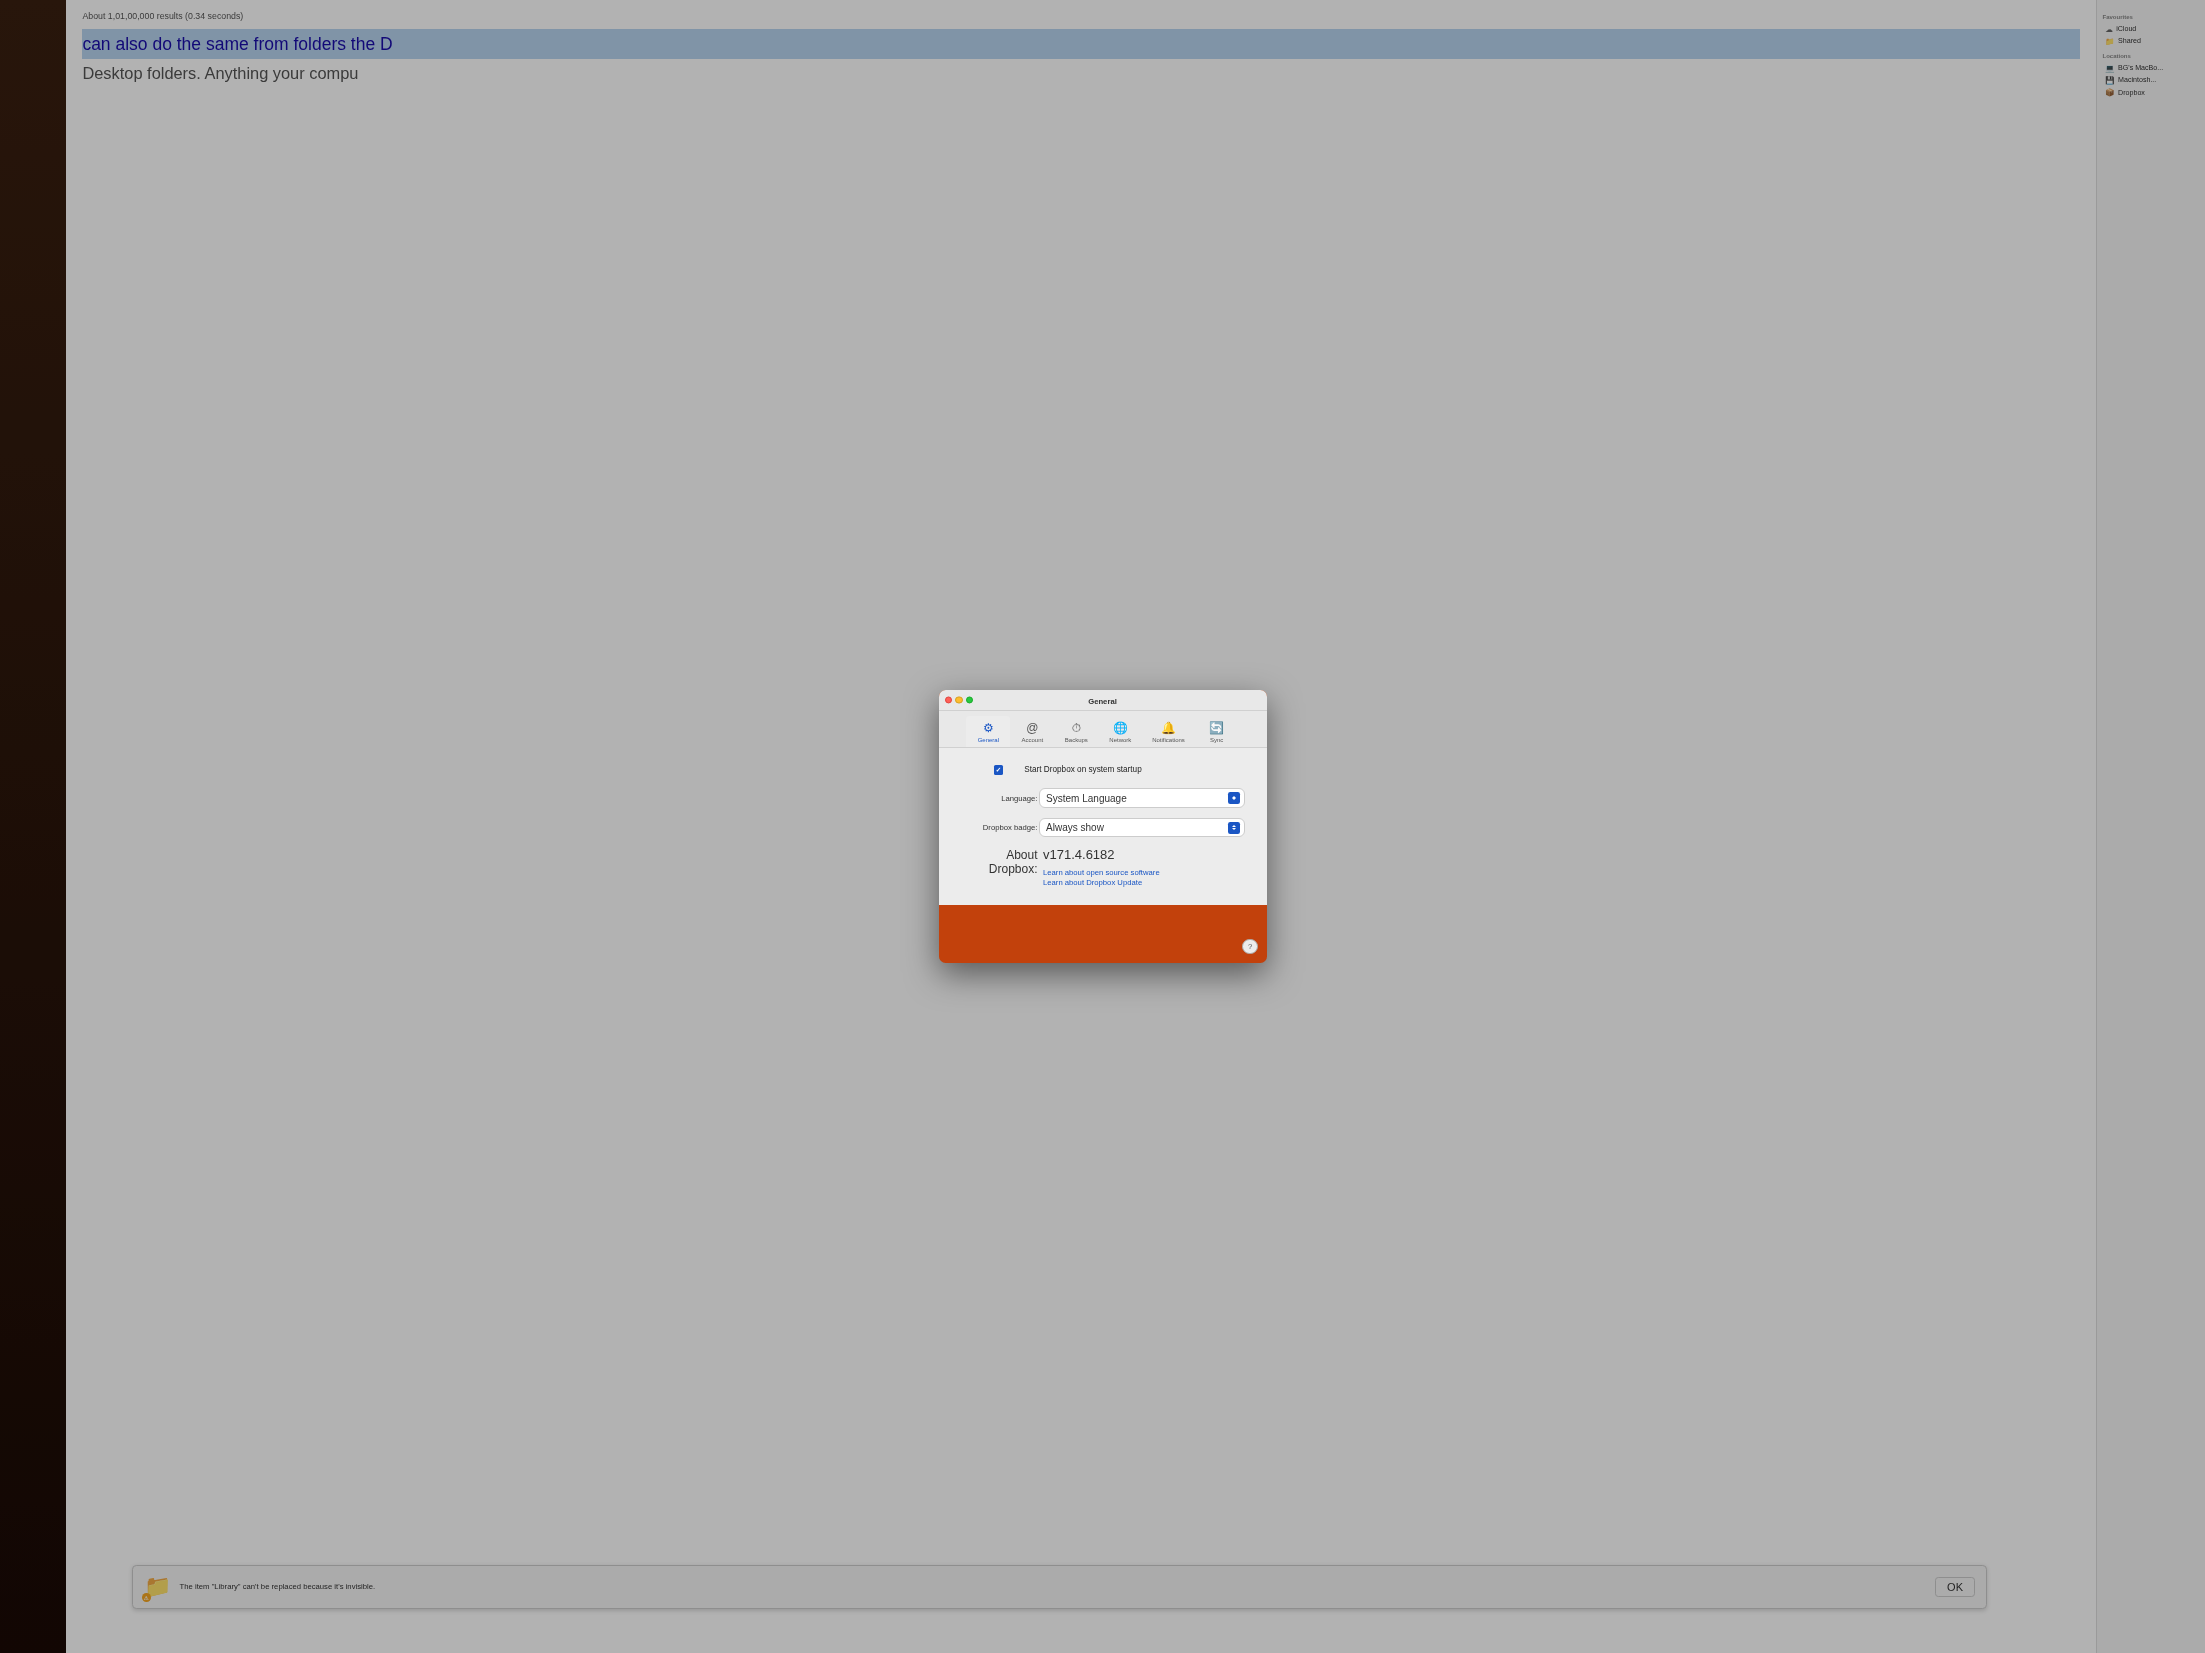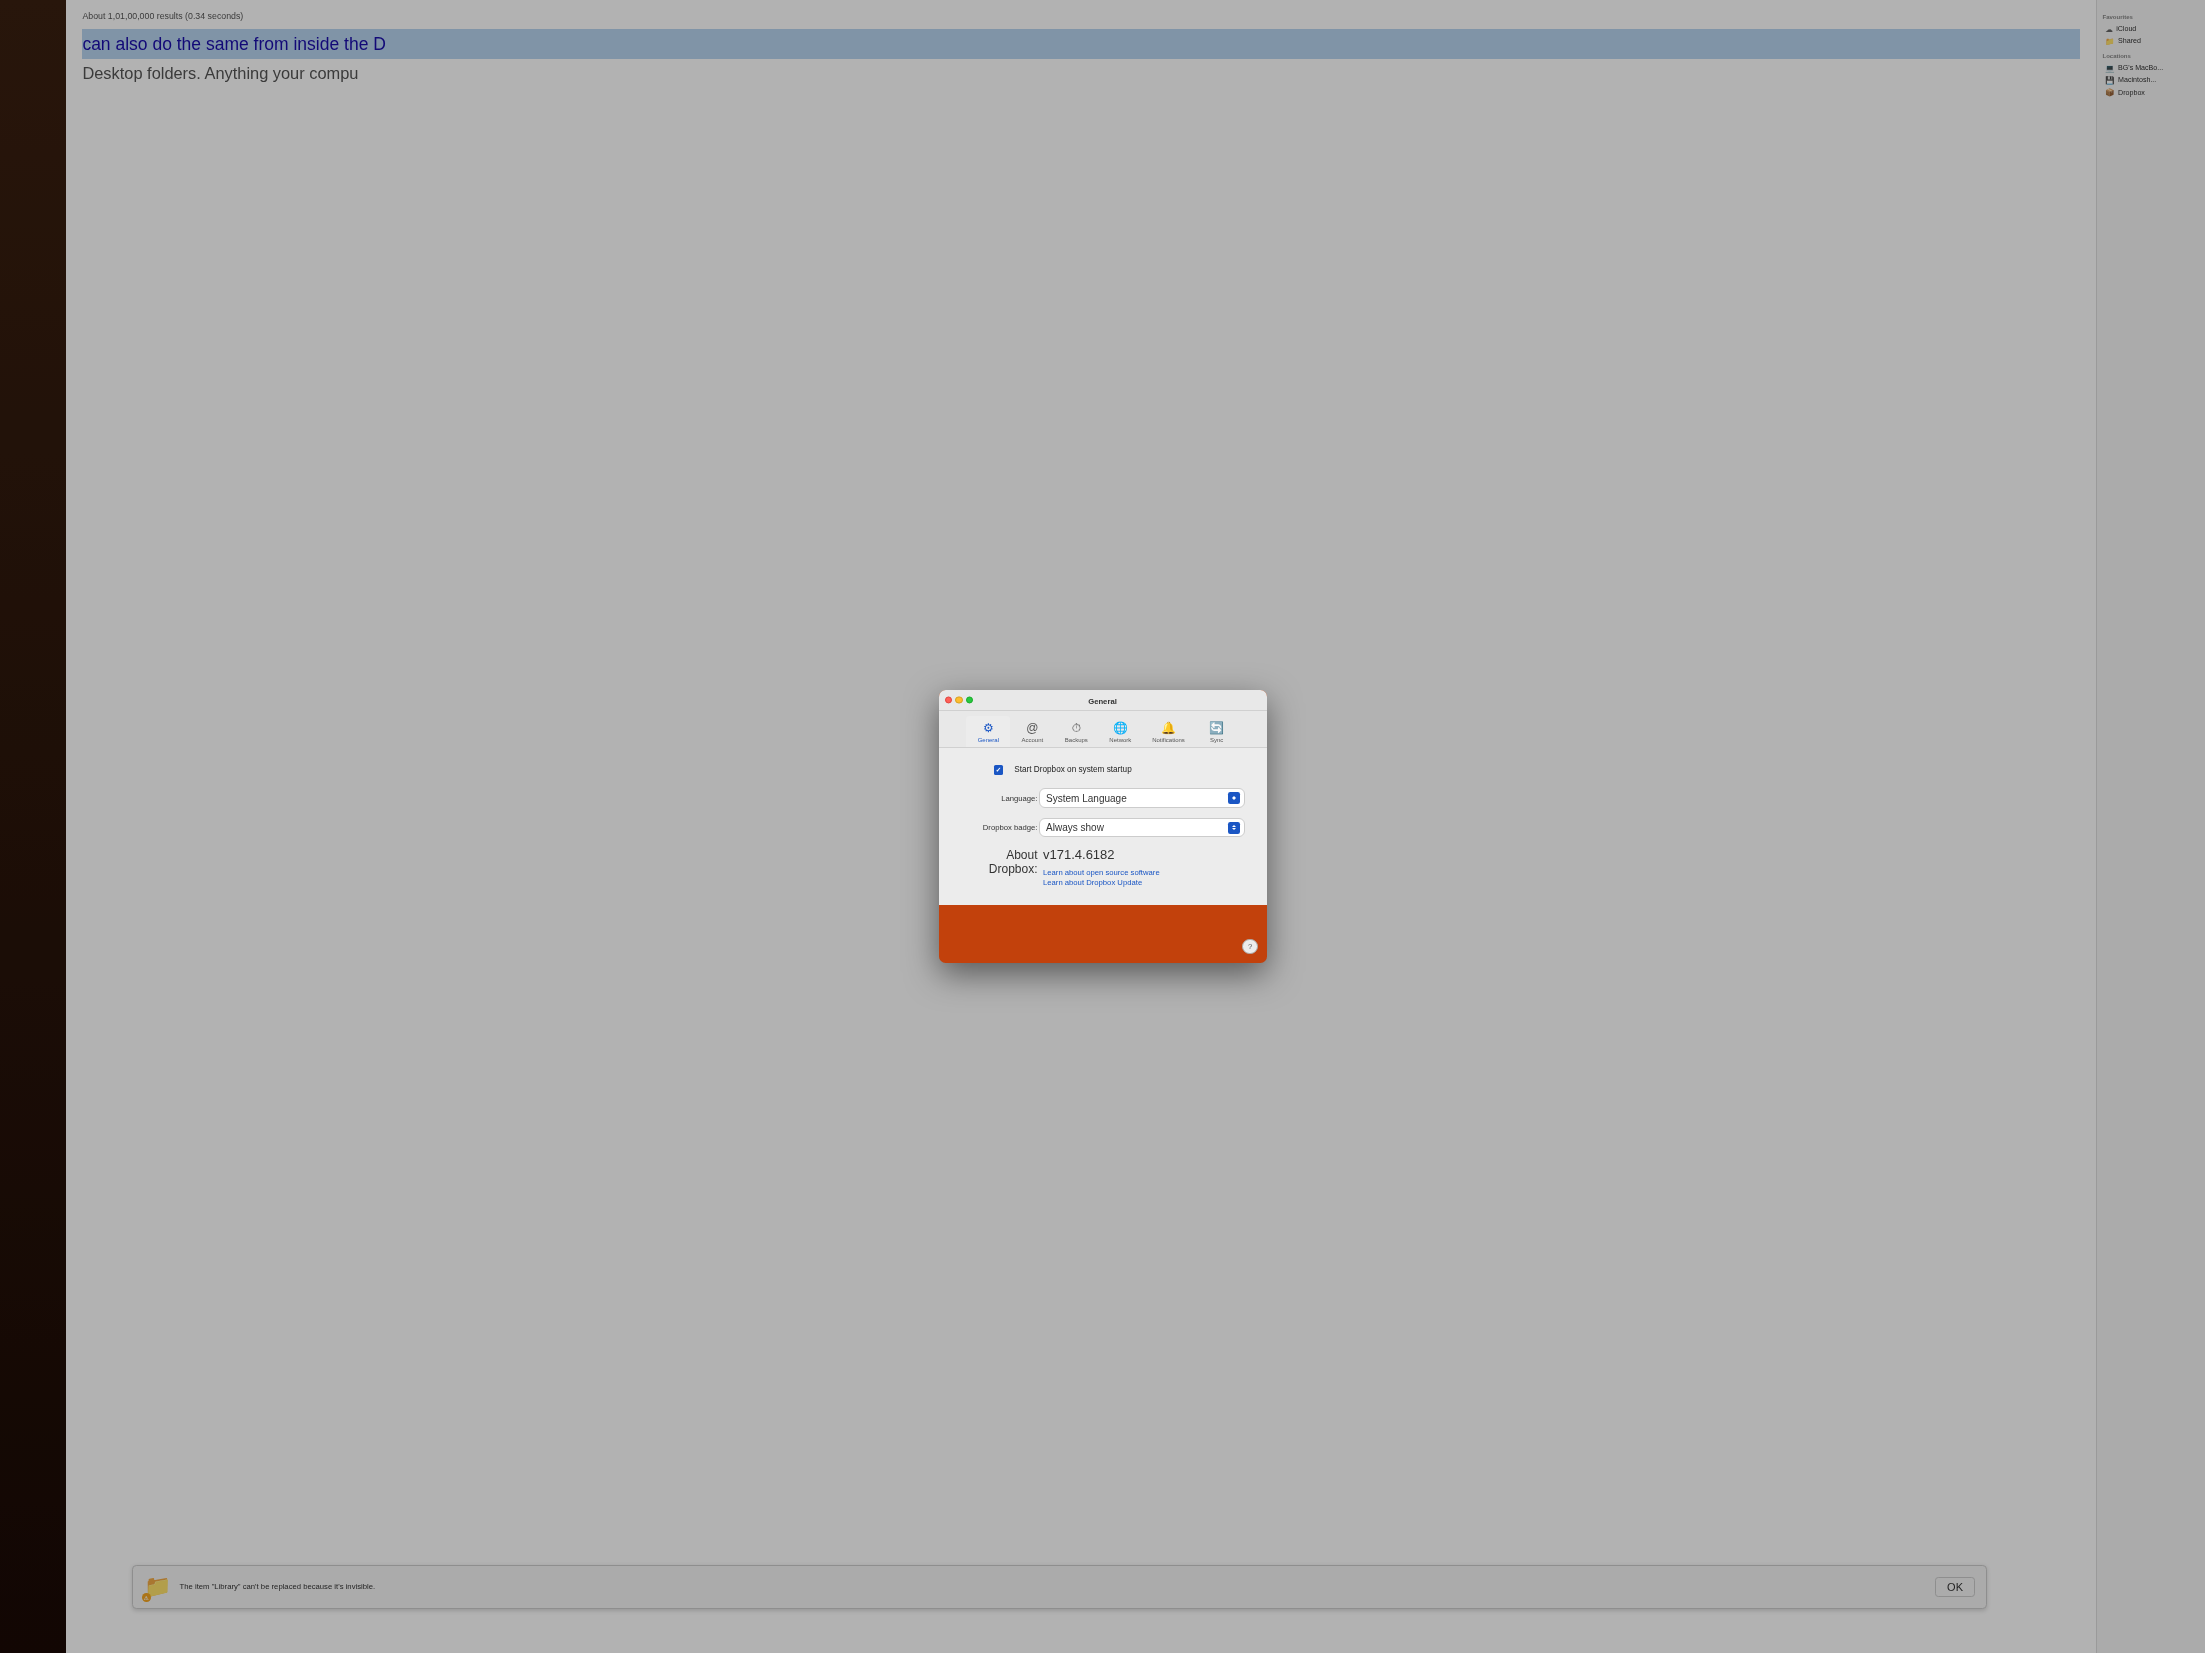--- a/index.html
+++ b/index.html
@@ -255,21 +255,21 @@
     
     .modal-content {
       padding: 16.4px 22px;
       background: #ececec;
     }
 
     
     .startup-row {
       display: flex;
       align-items: center;
-      gap: 11px;
+      gap: 21px;
       margin-bottom: 13.7px;
       padding-left: 33px;
     }
 
     .checkbox-blue {
       width: 9.8px;
       height: 9.8px;
       background: #1a56c4;
       border-radius: 1.6px;
       display: flex;
@@ -412,21 +412,21 @@
   </style>
 </head>
 <body>
 
 <div class="background">
 
   <div class="left-dark"></div>
 
   <div class="browser-content">
     <div class="browser-search-result">About 1,01,00,000 results (0.34 seconds)</div>
-    <div class="browser-text-block">can also do the same from inside the D</div>
+    <div class="browser-text-block">can also do the same from folders the D</div>
     <div class="browser-text-partial">Desktop folders. Anything your compu</div>
 
     <div class="bottom-notification">
       <div class="folder-icon-wrapper">
         <span class="folder-icon">📁</span>
         <span class="warning-badge">⚠</span>
       </div>
       <span class="notification-text">The item "Library" can't be replaced because it's invisible.</span>
       <button class="ok-button">OK</button>
     </div>

